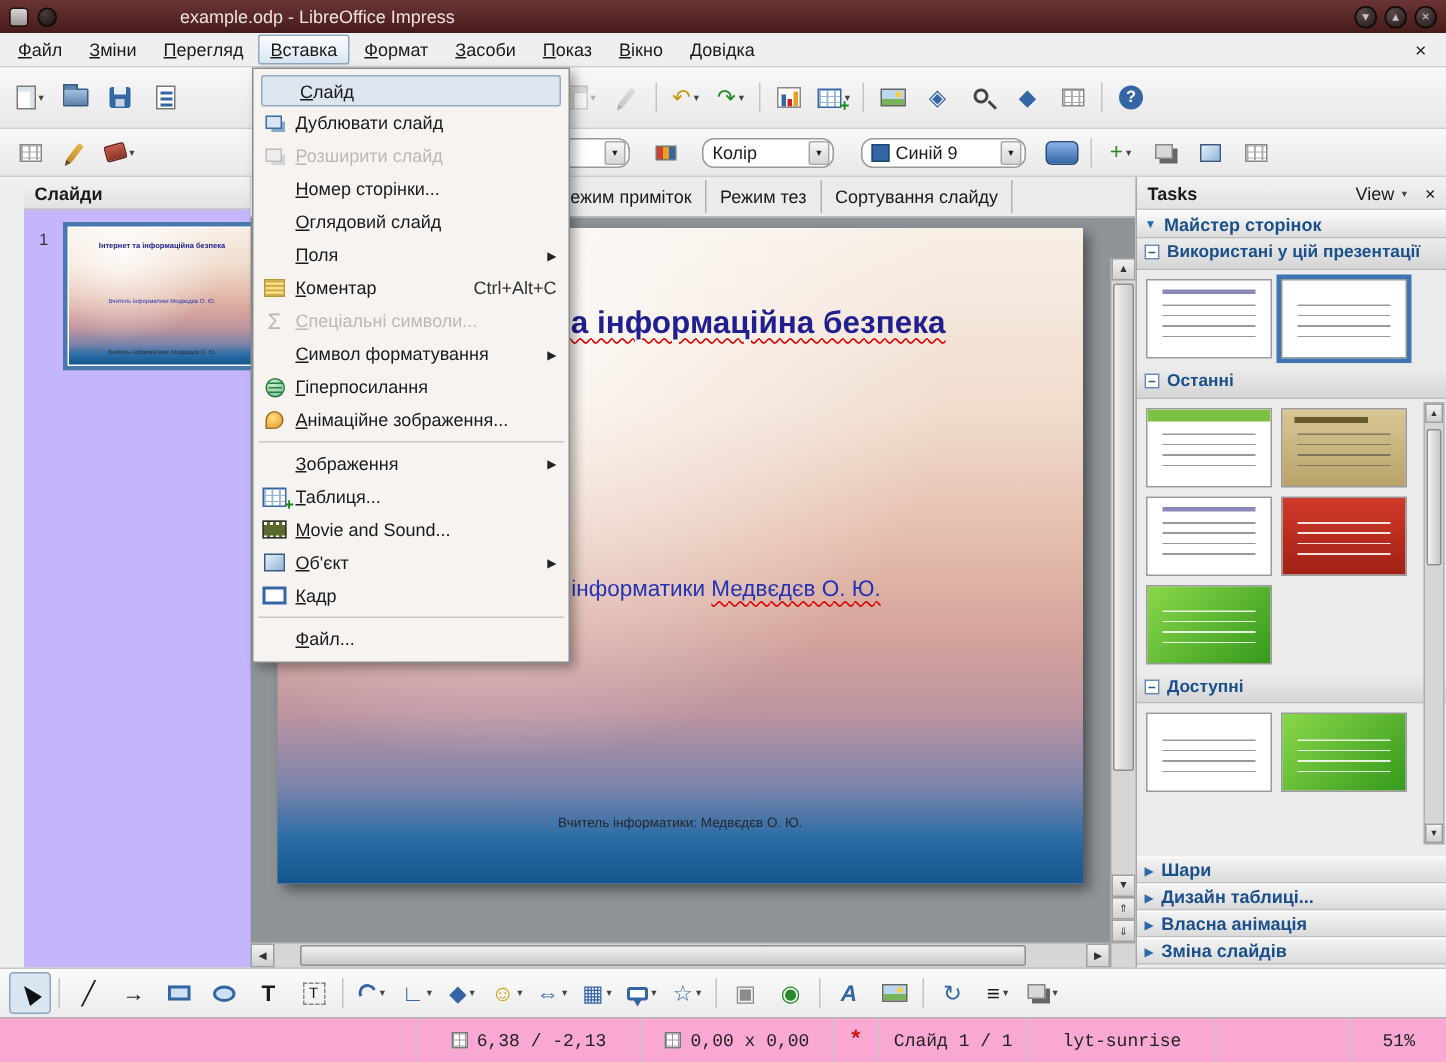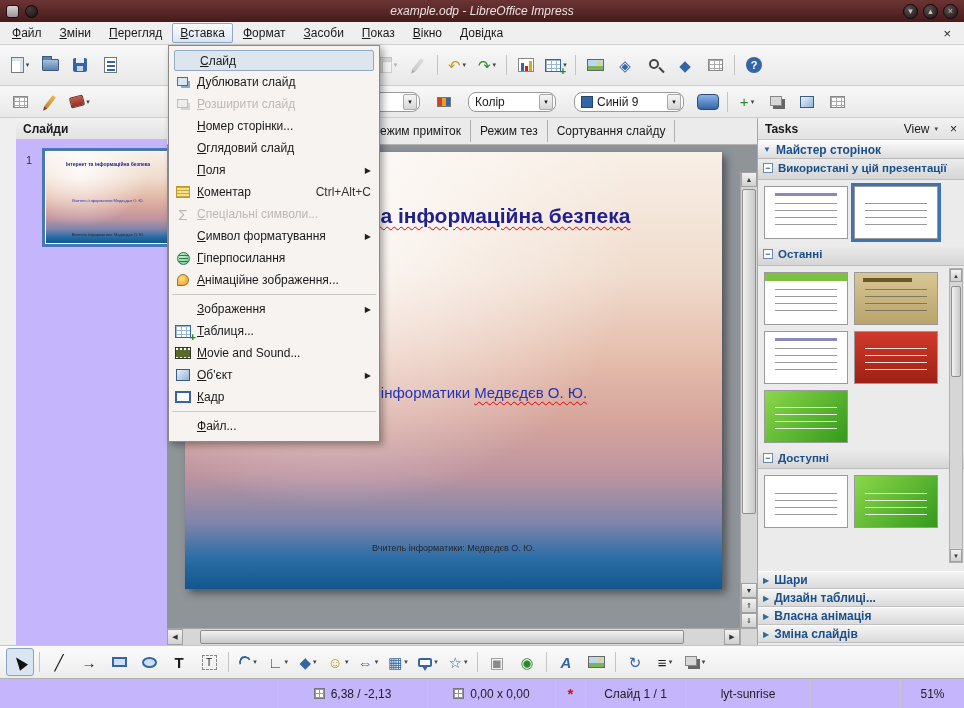--- a/index.html
+++ b/index.html
@@ -3,21 +3,21 @@
 <meta charset="utf-8">
 <style>
 *{margin:0;padding:0;box-sizing:border-box;}
 body{font-family:"Liberation Sans","DejaVu Sans",sans-serif;background:#555;}
 .win{position:relative;width:964px;height:708px;background:#efefef;overflow:hidden;font-size:12px;color:#1a1a1a;}
 
 
 .titlebar{position:absolute;left:0;top:0;width:964px;height:22px;background:linear-gradient(#6b3434,#471b1b);display:flex;align-items:center;padding:0 6px;color:#ece2e2;}
 .tb-appicon{width:13px;height:13px;background:linear-gradient(#d8d4d4,#9a9494);border-radius:3px;border:1px solid #241010;margin-right:6px;}
 .tb-pin{width:13px;height:13px;border-radius:50%;background:radial-gradient(circle at 35% 30%,#4a3a3a,#191010);border:1px solid #0e0808;}
-.tb-title{position:absolute;left:120px;right:120px;text-align:center;font-size:12px;white-space:nowrap;overflow:hidden;font-style:italic;}
+.tb-title{position:absolute;left:120px;right:120px;font-size:12px;white-space:nowrap;overflow:hidden;}
 .tb-btns{margin-left:auto;display:flex;gap:5px;z-index:2;}
 .tb-btn{width:15px;height:15px;border-radius:50%;background:radial-gradient(circle at 35% 30%,#5a4c4c,#201616);border:1px solid #0e0808;color:#cfc4c4;font-size:9px;display:flex;align-items:center;justify-content:center;line-height:1;}
 
 
 .menubar{position:absolute;left:0;top:22px;width:964px;height:23px;background:#efefef;border-bottom:1px solid #d0d0d0;display:flex;align-items:center;padding:0 3px;}
 .mb-item{padding:2px 7px;margin:0 1px;border:1px solid transparent;border-radius:2px;white-space:nowrap;}
 .mb-label{display:inline-block;}
 .mb-label::first-letter{text-decoration:underline;}
 .mb-item.active{background:linear-gradient(#fdfdfd,#d9e6f3);border-color:#8fa9c4;}
 .mb-close{margin-left:auto;padding:0 10px;font-size:13px;color:#222;}
@@ -137,21 +137,21 @@
 .tpl-red{background:linear-gradient(#d03a2a,#a02015);}
 .tpl-green{background:linear-gradient(135deg,#8ad84a,#35991c);}
 .col-secs{position:absolute;left:0;right:0;bottom:2px;}
 .col-sec{height:18px;display:flex;align-items:center;padding:0 5px;background:linear-gradient(#f4f4f4,#dadada);border-top:1px solid #fff;border-bottom:1px solid #c0c0c0;color:#1a4f8a;font-weight:bold;}
 .tasks-scroll{position:absolute;right:1px;top:150px;height:295px;width:14px;background:#d6d6d6;border:1px solid #b0b0b0;display:flex;flex-direction:column;}
 .tasks-scroll .sb-btn{height:13px;font-size:6px;}
 .ts-thumb{position:absolute;left:1px;right:1px;top:4px;height:34%;background:linear-gradient(90deg,#f2f2f2,#c8c8c8);border:1px solid #8e8e8e;border-radius:2px;}
 
 
 .drawbar{position:absolute;left:0;top:645px;width:964px;height:33px;background:linear-gradient(#fbfbfb,#ececec);border-top:1px solid #c6c6c6;display:flex;align-items:center;padding:0 5px;}
-.statusbar{position:absolute;left:0;top:678px;width:964px;height:30px;background:#c4b5fd;border-top:1px solid #b2b2b2;display:flex;align-items:center;color:#222;}
+.statusbar{position:absolute;left:0;top:678px;width:964px;height:30px;background:#f9a8d4;border-top:1px solid #b2b2b2;display:flex;align-items:center;color:#222;font-family:Liberation Mono, monospace;}
 .st-seg{height:100%;display:flex;align-items:center;justify-content:center;padding:0 10px;border-right:1px solid #c6c6c6;gap:6px;white-space:nowrap;}
 .st-spacer{flex:1;height:100%;}
 .st-left{width:278px;height:100%;border-right:1px solid #c6c6c6;}
 
 
 .menu-pop{position:absolute;left:168px;top:45px;width:212px;background:#f6f3f1;border:1px solid #8a8a8a;box-shadow:3px 3px 7px rgba(0,0,0,.35);padding:4px 0;z-index:50;}
 .mi{height:22px;display:flex;align-items:center;padding:0 8px 0 4px;}
 .mi-ic{width:20px;height:18px;display:flex;align-items:center;justify-content:center;margin-right:4px;flex:none;}
 .mi-label{flex:1;display:block;white-space:nowrap;}
 .mi-label::first-letter{text-decoration:underline;}

